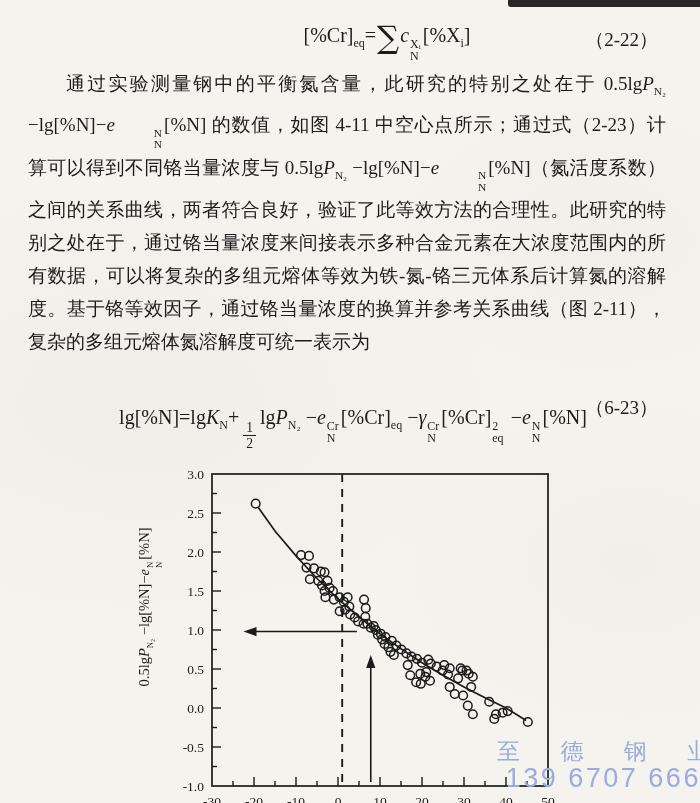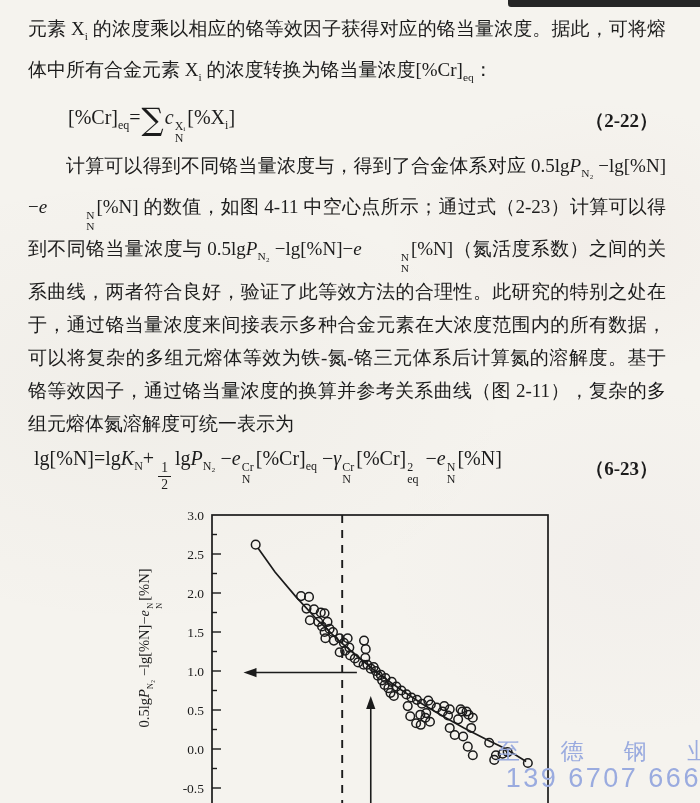--- a/index.html
+++ b/index.html
@@ -18,52 +18,51 @@
   p.para{margin:0;font-size:19px;line-height:33px;text-align:justify;}
   p.indent{text-indent:2em;}
   .it{font-style:italic;font-family:"Liberation Serif","DejaVu Serif",serif;}
   sub.sb{font-size:0.6em;}
   .ss{display:inline-flex;flex-direction:column;align-items:flex-start;vertical-align:-0.5em;line-height:1;font-size:0.6em;margin:0 2px 0 1px;}
   .ss span{display:block;}
   .frac{display:inline-flex;flex-direction:column;align-items:center;vertical-align:-0.55em;line-height:1.15;font-size:0.68em;margin:0 4px;}
   .frac .num{border-bottom:1.4px solid #1c1c1c;padding:0 3px;}
   .frac .den{padding:0 3px;}
   .sum{font-size:1.55em;vertical-align:-0.18em;margin:0 1px;font-family:"DejaVu Serif",serif;}
-  .eq{position:relative;font-size:20px;margin:5px 0;line-height:1.3;}
+  .eq{position:relative;text-align:center;font-size:20px;margin:5px 0;line-height:1.3;}
   .eq .body{display:inline-block;}
   .eq22 .body{transform:translateX(40px);}
-  .eq23 .body{transform:translateX(6px);}
-  .eq .eqnum{position:absolute;right:8px;top:50%;transform:translateY(-50%);font-size:19px;font-weight:bold;}
+  .eq23 .body{transform:translateX(6px);margin-top:41px;}
+  .eq .eqnum{position:absolute;right:8px;top:50%;transform:translateY(-50%);font-size:19px;}
   .figure{position:relative;height:378px;margin-top:10px;}
   .figure svg{display:block;}
   svg text{font-family:"Liberation Serif","DejaVu Serif",serif;font-size:13.5px;fill:#1b1b1b;}
   .ylabel{position:absolute;left:122px;top:145px;transform:translate(-50%,-50%) rotate(-90deg);
     white-space:nowrap;font-size:14.5px;}
   .watermark{position:absolute;left:497px;top:739px;text-align:center;line-height:1.1;}
   .watermark .w1{font-size:23px;letter-spacing:17px;white-space:nowrap;font-family:"Liberation Sans","DejaVu Sans",sans-serif;}
   .watermark .w2{font-size:27px;letter-spacing:2.5px;white-space:nowrap;font-family:"Liberation Sans","DejaVu Sans",sans-serif;}
 </style>
 </head>
 <body>
 
 <div class="edgebar"></div>
 
 <div class="content">
 
-  <p class="para"><span>元素 X</span><sub class="sb">i</sub><span> 的浓度乘以相应的铬等效因子获得对应的铬当量浓度。据此，可将熔体中所有合金元素 X</span><sub class="sb">i</sub><span> 的浓度转换为铬当量浓度[%Cr]</span><sub class="sb">eq</sub><span>：</span></p>
 
   <div class="eq eq22">
     <span class="body"><span>[%Cr]</span><sub class="sb">eq</sub><span>=</span><span class="sum">∑</span><span class="it">c</span><span class="ss">
           <span>Xᵢ</span>
           <span>N</span>
         </span><span>[%X</span><sub class="sb">i</sub><span>]</span></span>
     <span class="eqnum">（2-22）</span>
   </div>
 
-  <p class="para indent"><span>计算可以得到不同铬当量浓度与，得到了合金体系对应 0.5lg</span><span class="it">P</span><sub class="sb">N₂</sub><span> −lg[%N]−</span><span class="it">e</span><span class="ss">
+  <p class="para indent"><span>通过实验测量钢中的平衡氮含量，此研究的特别之处在于 0.5lg</span><span class="it">P</span><sub class="sb">N₂</sub><span> −lg[%N]−</span><span class="it">e</span><span class="ss">
         <span>N</span>
         <span>N</span>
       </span><span>[%N] 的数值，如图 4-11 中空心点所示；通过式（2-23）计算可以得到不同铬当量浓度与 0.5lg</span><span class="it">P</span><sub class="sb">N₂</sub><span> −lg[%N]−</span><span class="it">e</span><span class="ss">
         <span>N</span>
         <span>N</span>
       </span><span>[%N]（氮活度系数）之间的关系曲线，两者符合良好，验证了此等效方法的合理性。此研究的特别之处在于，通过铬当量浓度来间接表示多种合金元素在大浓度范围内的所有数据，可以将复杂的多组元熔体等效为铁-氮-铬三元体系后计算氮的溶解度。基于铬等效因子，通过铬当量浓度的换算并参考关系曲线（图 2-11），复杂的多组元熔体氮溶解度可统一表示为</span></p>
 
   <div class="eq eq23">
     <span class="body"><span>lg[%N]=lg</span><span class="it">K</span><sub class="sb">N</sub><span>+</span><span class="frac">
           <span class="num">1</span>

